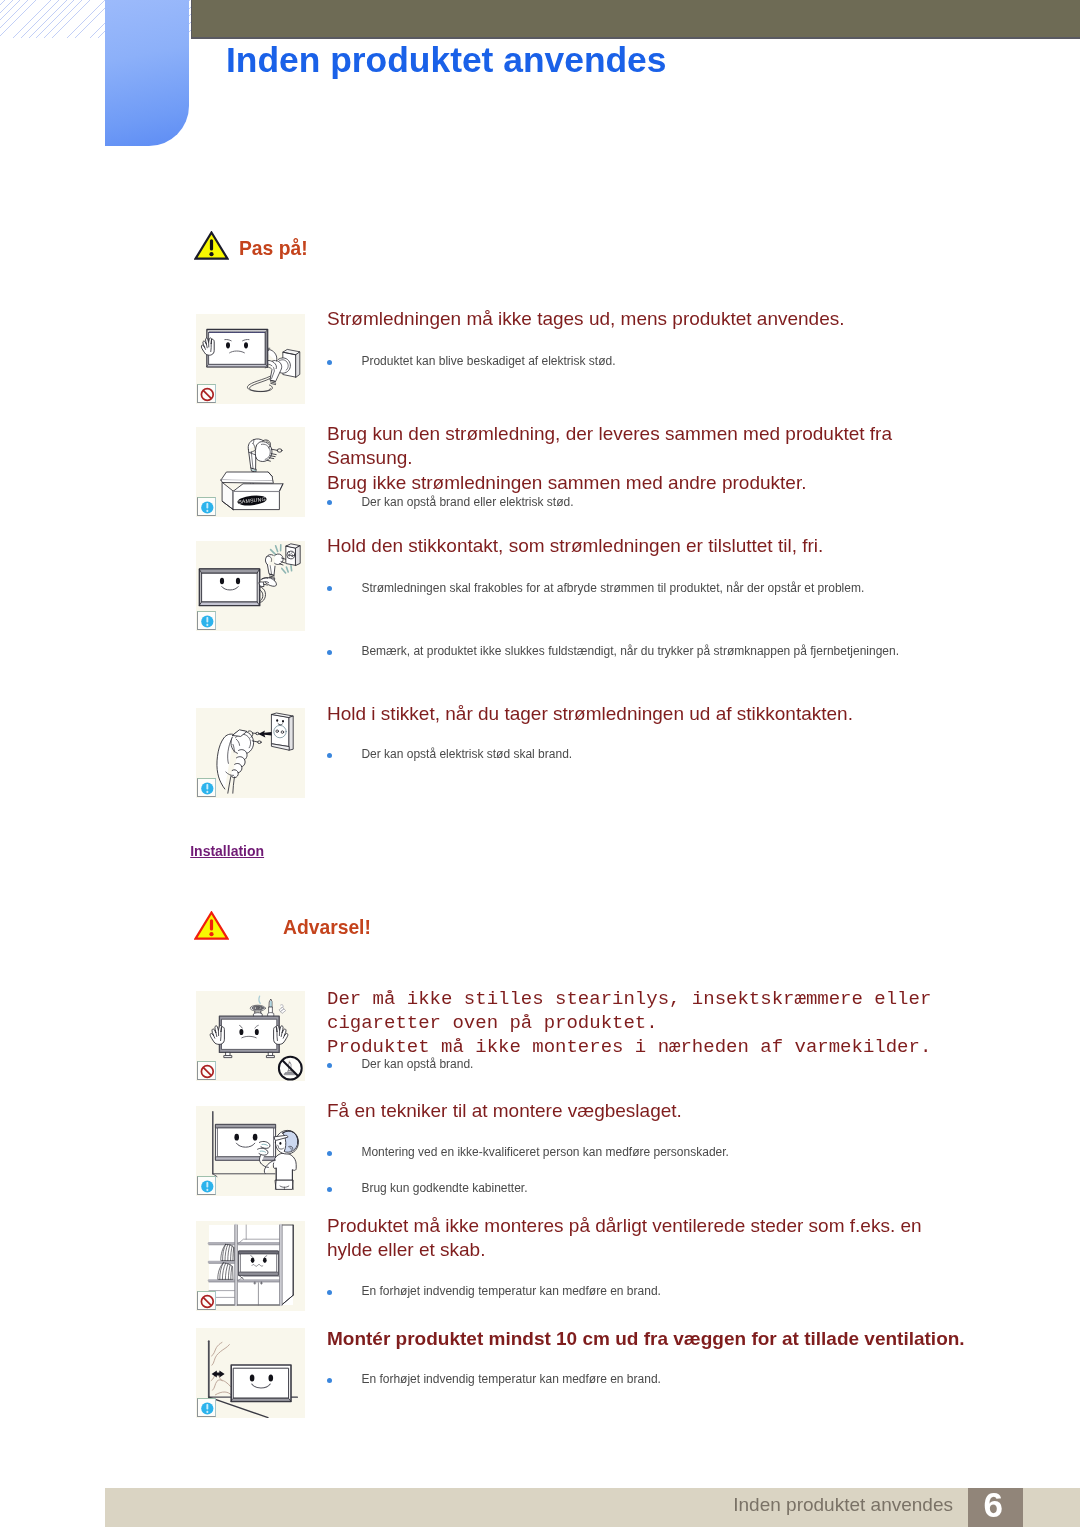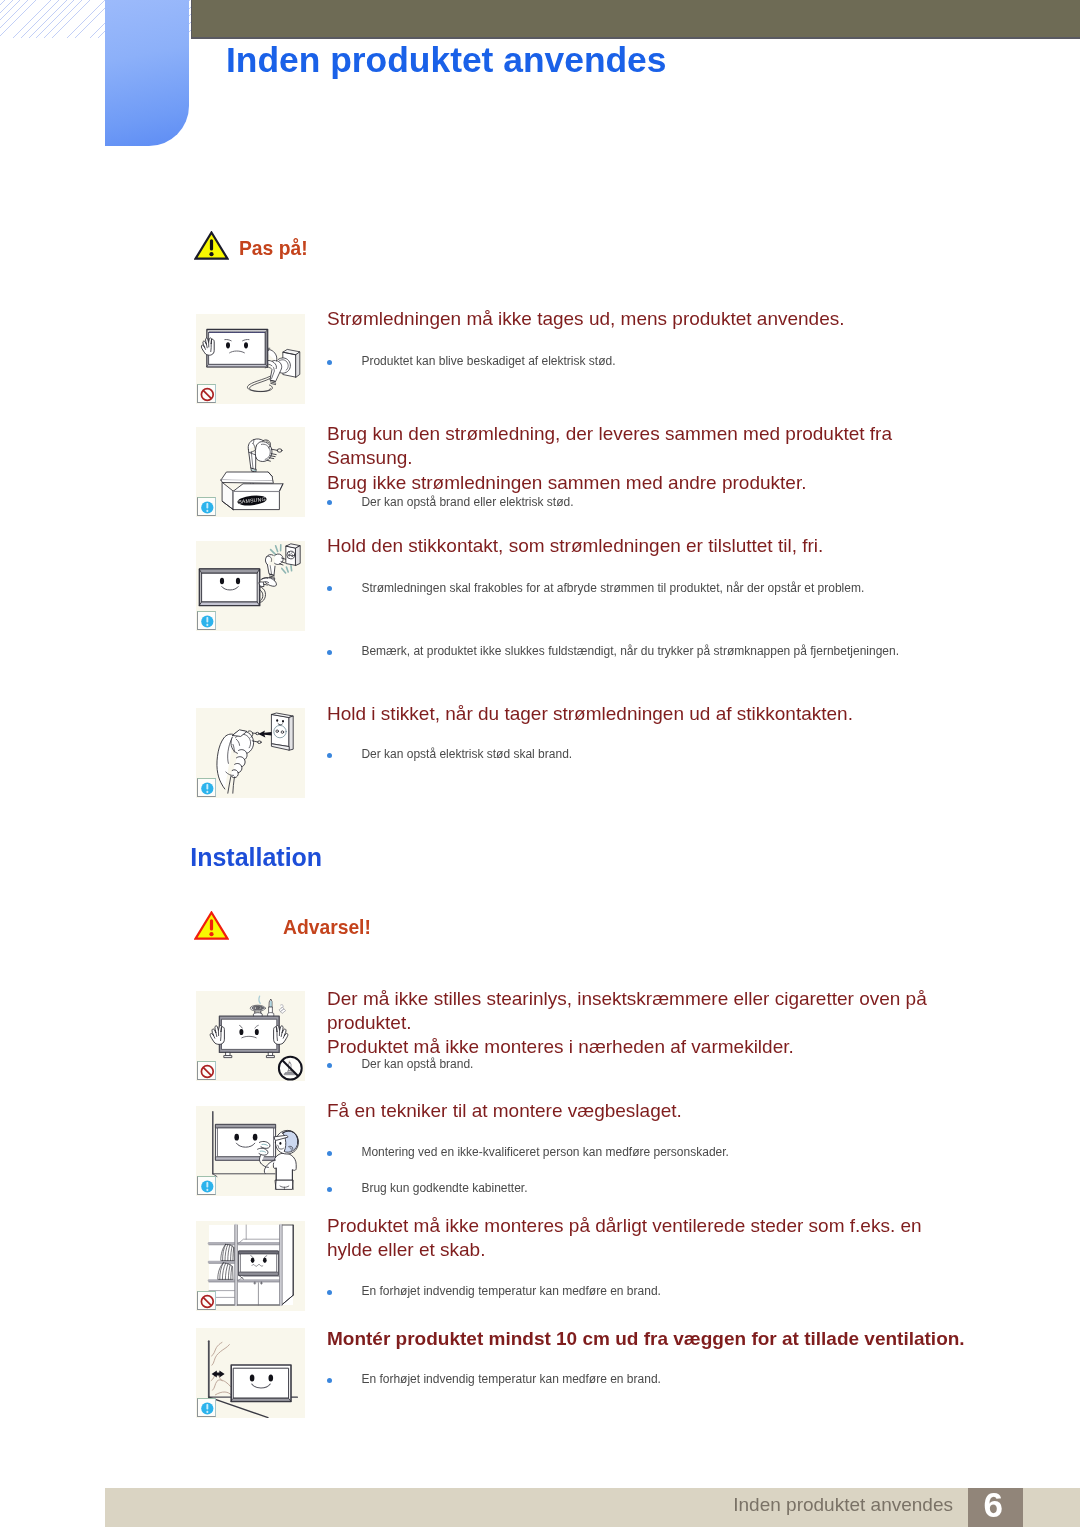--- a/index.html
+++ b/index.html
@@ -15,21 +15,21 @@
   .olivebar{position:absolute;left:190.5px;top:0;width:889.5px;height:37px;background:#6e6b55;
     border-left:1px solid #5a5a5f;}
   .olivebar:after{content:"";position:absolute;left:-1px;bottom:-2px;width:calc(100% + 1px);height:2px;background:#5a5a62;}
   .bluetab{position:absolute;left:105px;top:0;width:84px;height:146px;
     border-radius:0 0 40px 0;
     background:linear-gradient(168deg,#9cbafb 0%,#8cb0f9 38%,#6f9bf6 78%,#5d8cf4 100%);}
   .chapter-title{position:absolute;left:226px;top:40px;font-size:35.4px;font-weight:bold;
     color:#1a61e8;letter-spacing:0px;white-space:nowrap;}
 
   
-  .sec-head{position:absolute;font-size:25px;font-weight:bold;color:#1d4ed8;white-space:nowrap;}
+  .sec-head{position:absolute;font-size:14px;font-weight:bold;color:#701a75;white-space:nowrap;text-decoration:underline;}
   .warn-head{position:absolute;display:flex;align-items:center;}
   .warn-head .wicon{width:35px;height:29px;margin-right:10px;margin-left:-2px;}
   .warn-head .wl{font-size:19.3px;font-weight:bold;color:#c4431c;white-space:nowrap;position:relative;top:3px;}
 
   
   .imgcell{position:absolute;width:109px;height:90px;background:#f9f7ec;overflow:hidden;}
   .imgcell svg{position:absolute;left:0;top:0;}
   .badge{position:absolute;width:19px;height:19px;background:#fdfdfb;box-sizing:border-box;
          border-top:1px solid #9fc0ac;border-left:1px solid #8d9396;
          border-right:1px solid #a8c5ca;border-bottom:1px solid #8d9396;}
@@ -420,21 +420,21 @@
   <path d="M3.9 3.9 L19.9 19.9" stroke="#12121c" stroke-width="2.0"></path>
  </g>
 </svg>
       </div>
       <div class="badge" style="left: 197px; top: 1061px;">
         <svg width="19" height="19" viewBox="0 0 19 19">
           <circle cx="9.3" cy="9.5" r="5.9" fill="none" stroke="#ab2323" stroke-width="1.7"></circle>
           <path d="M5.2 5.4 L13.4 13.6" stroke="#ab2323" stroke-width="1.7" stroke-linecap="butt"></path>
         </svg>
       </div>
-      <div class="lead" style="left: 327px; top: 986.9px;">Der må ikke stilles stearinlys, insektskræmmere eller cigaretter oven på produktet.
+      <div class="lead" style="left: 327px; top: 986.9px; font-family: Liberation Mono, monospace;">Der må ikke stilles stearinlys, insektskræmmere eller cigaretter oven på produktet.
 Produktet må ikke monteres i nærheden af varmekilder.</div>
       <div class="bdot" style="left: 327.3px; top: 1063px;"></div>
       <div class="bl" style="left: 361.4px; top: 1051.3px; width: 600px;">Der kan opstå brand.</div>
       <div class="imgcell" style="left: 196px; top: 1106px;">
         <svg width="109" height="90" viewBox="0 0 109 90">
  <g fill="none" stroke="#2b2b33" stroke-width="0.85" stroke-linejoin="round" stroke-linecap="round">
 
   <path d="M16.8 5.8 L16.8 67.8" stroke="#4c4c55" stroke-width="1.5"></path>
   <path d="M16.8 67.8 L79.0 67.8" stroke="#4c4c55" stroke-width="1"></path>
   <path d="M16.8 67.8 L21.0 70.6" stroke="#4c4c55" stroke-width="0.9"></path>

